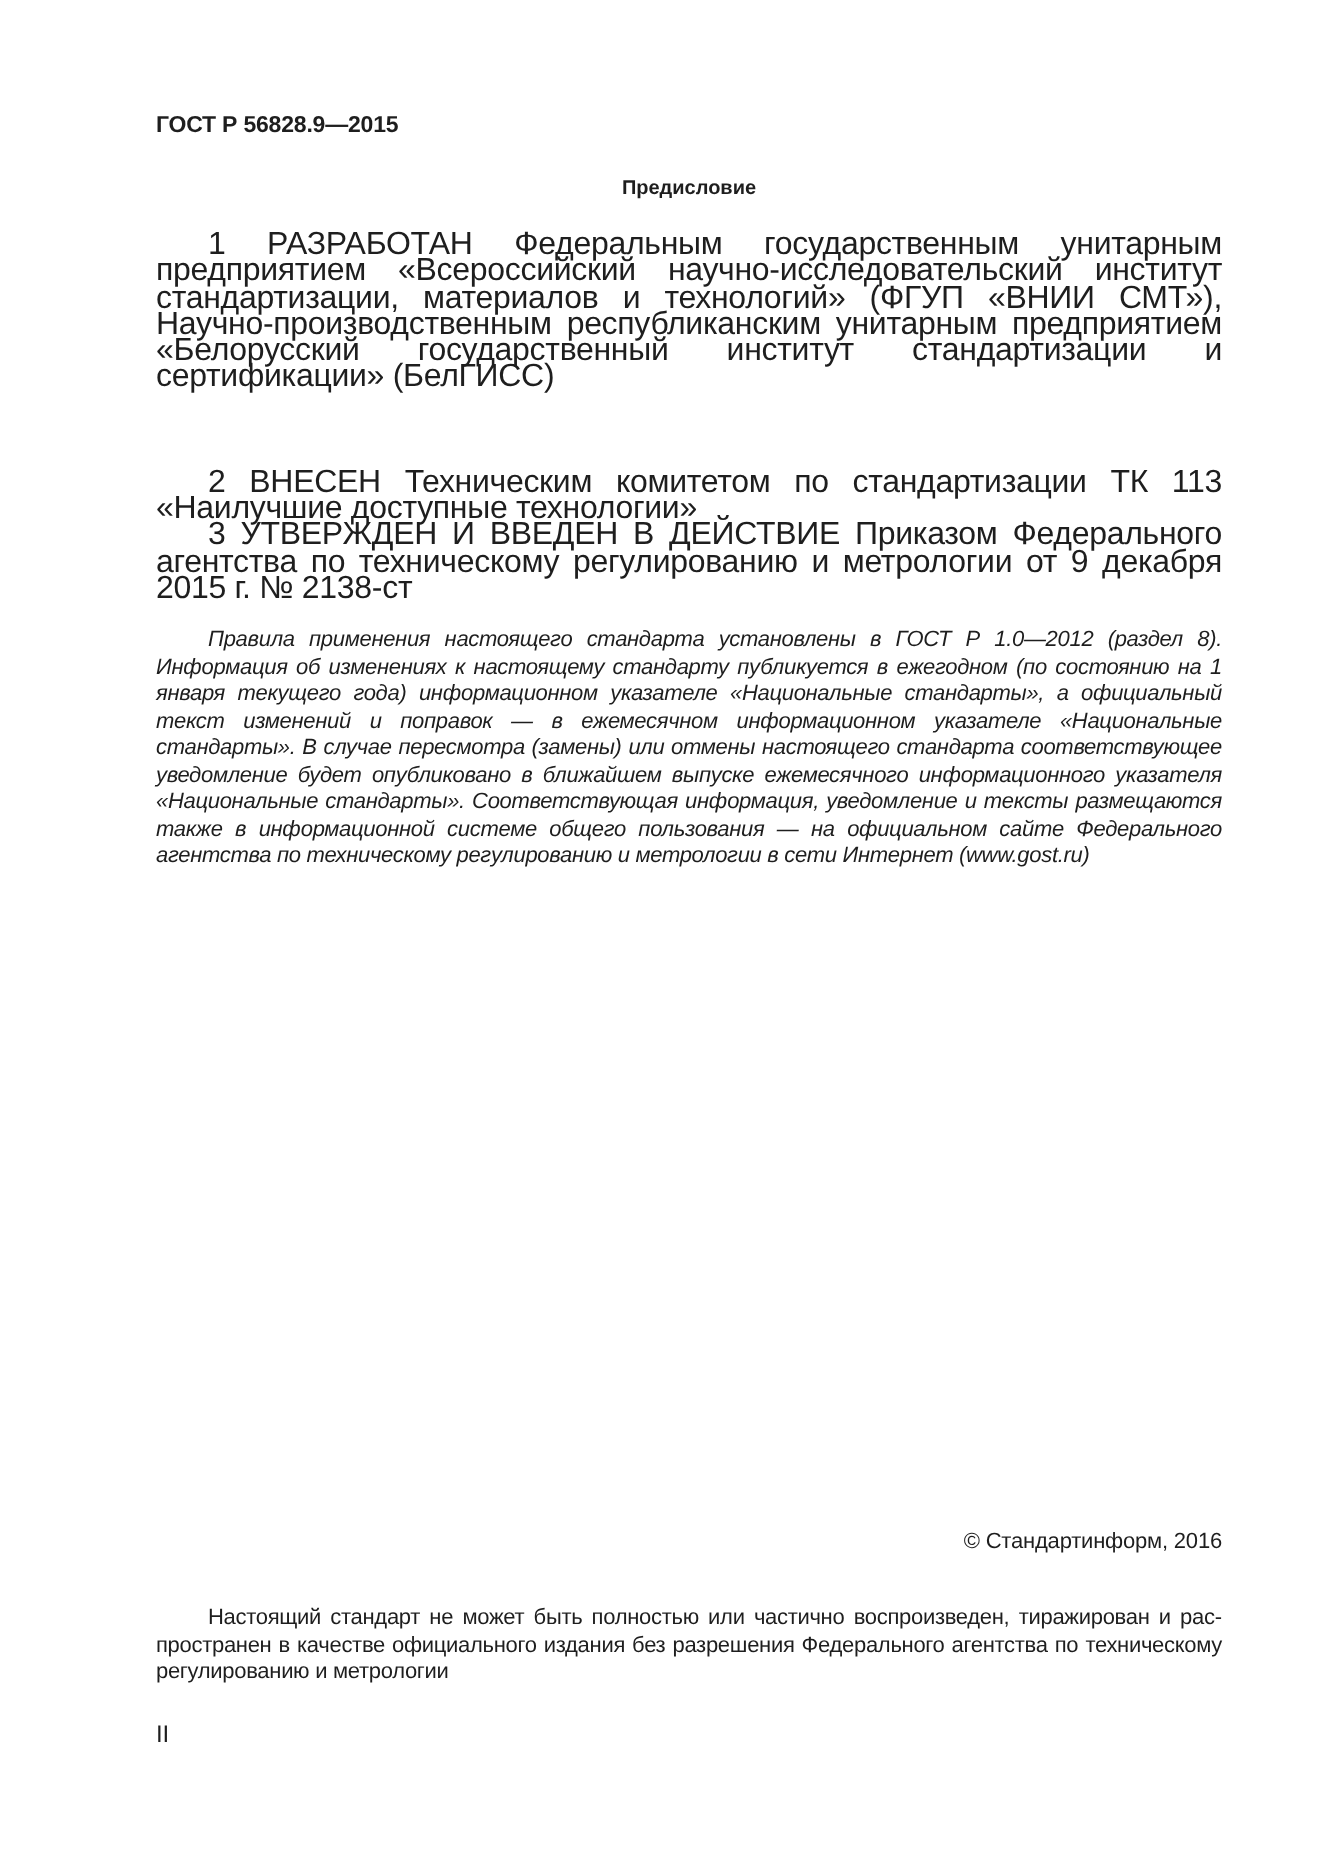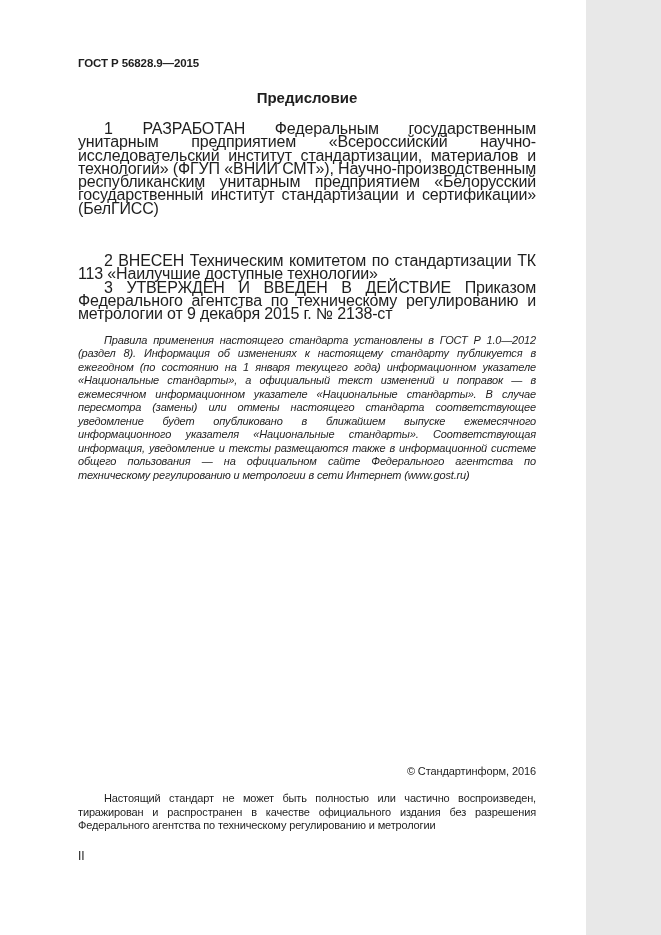--- a/index.html
+++ b/index.html
@@ -2,42 +2,42 @@
 <html><head>
 <meta charset="utf-8">
 <style>
   * { margin: 0; padding: 0; box-sizing: border-box; }
   html, body { background: #e8e8e8; }
   body {
     font-family: "Liberation Sans", "DejaVu Sans", sans-serif;
   }
   .page {
     position: relative;
-    width: 586px;
+    width: 661px;
     height: 935px;
     background: #ffffff;
     color: #1e1e1e;
     overflow: hidden;
   }
   .content {
     position: absolute;
     left: 78px;
     right: 50px;
     top: 57px;
   }
   .doc-number {
     font-weight: bold;
     font-size: 11.5px;
     letter-spacing: -0.1px;
     margin-bottom: 20px;
   }
   .title {
     text-align: center;
     font-weight: bold;
-    font-size: 15px;
+    font-size: 10px;
     margin-bottom: 16px;
   }
   p.clause {
     font-size: 16px;
     line-height: 13.3px;
     letter-spacing: -0.15px;
     text-align: justify;
     text-indent: 26px;
     margin-bottom: 13px;
   }
@@ -54,21 +54,21 @@
   .bottom {
     position: absolute;
     left: 78px;
     right: 50px;
     top: 765px;
   }
   .copyright {
     text-align: right;
     font-size: 11px;
     letter-spacing: -0.1px;
-    margin-bottom: 15px;
+    margin-bottom: 26px;
   }
   p.restriction {
     font-size: 11px;
     line-height: 13.5px;
     letter-spacing: -0.15px;
     text-align: justify;
     text-indent: 26px;
     margin-bottom: 9px;
   }
   .page-number {

